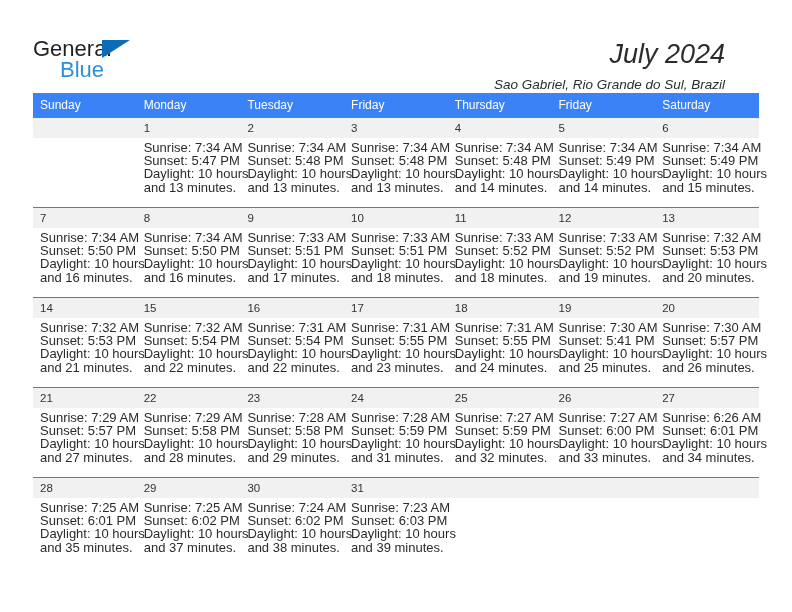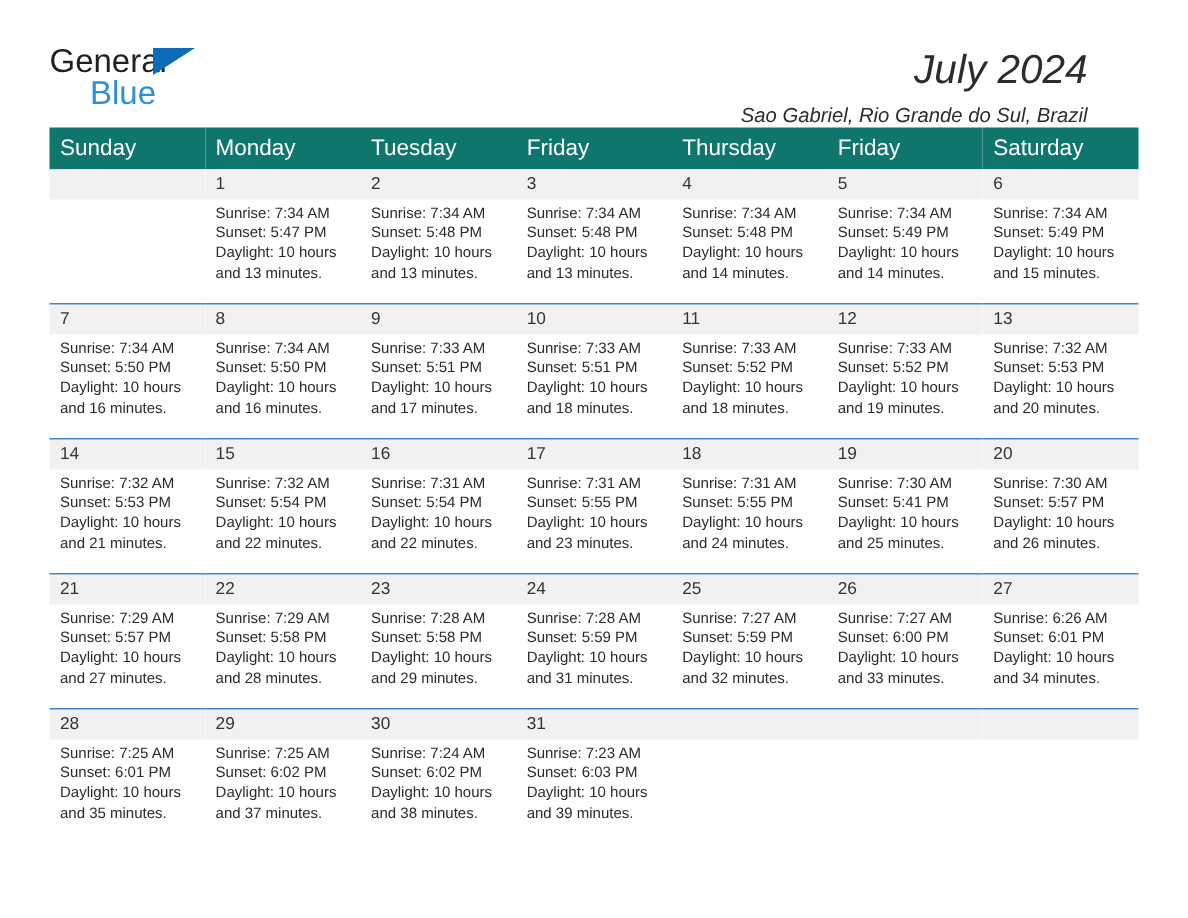--- a/index.html
+++ b/index.html
@@ -12,21 +12,21 @@
     background: #ffffff;
     font-family: "Liberation Sans", sans-serif;
     color: #222222;
     overflow: hidden;
   }
   .page {
     position: relative;
     width: 758px;
     height: 612px;
     box-sizing: border-box;
-    padding: 0 33px;
+    padding: 8px 33px;
   }
 
   
   .header {
     display: flex;
     justify-content: space-between;
     align-items: flex-start;
     height: 72px;
     padding-top: 30px;
     box-sizing: border-box;
@@ -82,23 +82,23 @@
   }
 
   
   .calendar {
     width: 726px;
     border-collapse: collapse;
     table-layout: fixed;
     margin-top: 13px;
   }
   .calendar th {
-    background: #0f766e;
+    background: #3b82f6;
     color: #ffffff;
-    font-size: 15px;
+    font-size: 12px;
     font-weight: normal;
     text-align: left;
     padding: 5px 0 6px 7px;
     height: 12px;
     border: none;
   }
   .calendar td {
     vertical-align: top;
     padding: 0;
     border: none;
@@ -115,21 +115,21 @@
     color: #333333;
     padding: 4px 0 4px 7px;
     line-height: 1.05;
     min-height: 12px;
   }
   .daynum.empty {
     color: transparent;
   }
   .details {
     padding: 3px 6px 0 7px;
-    font-size: 10px;
+    font-size: 13px;
     line-height: 13.2px;
     color: #2b2b2b;
   }
   .details div {
     white-space: nowrap;
   }
 </style>
 </head>
 <body>
 

